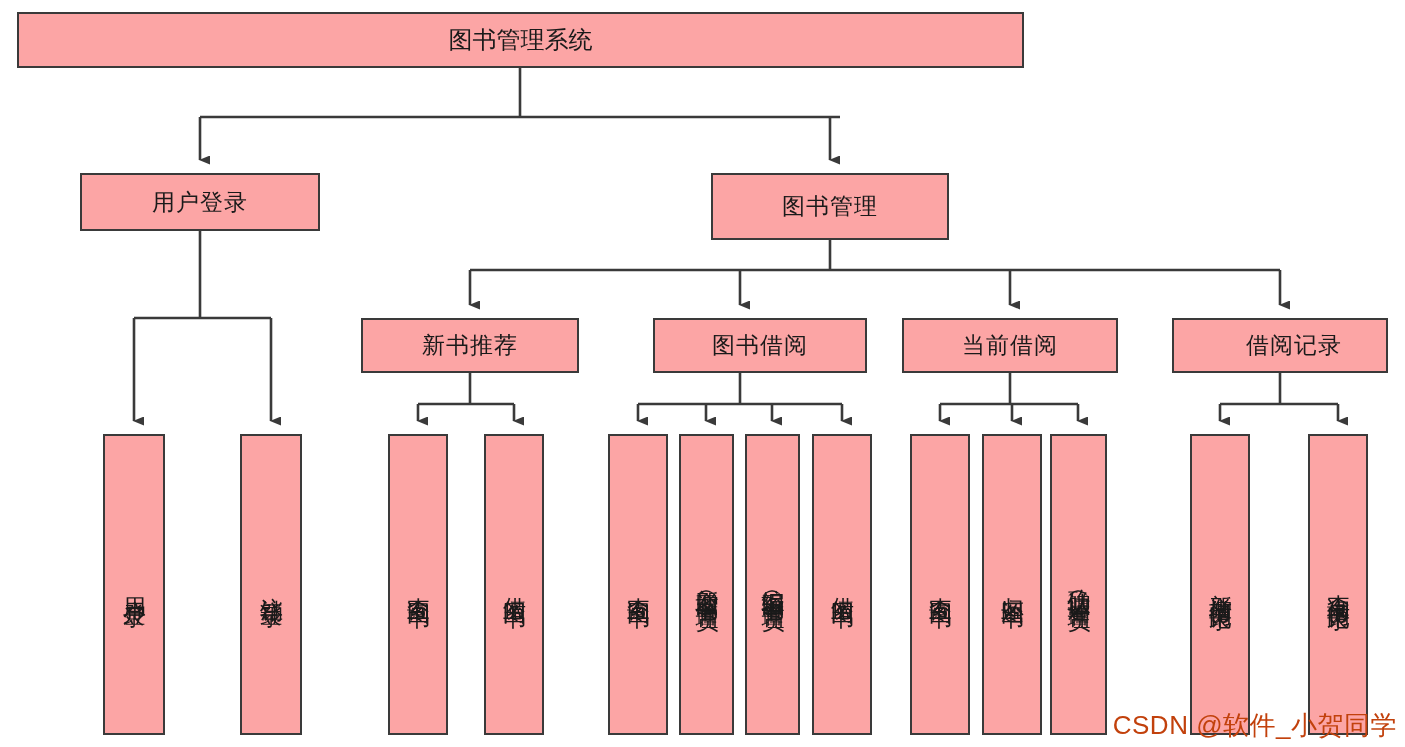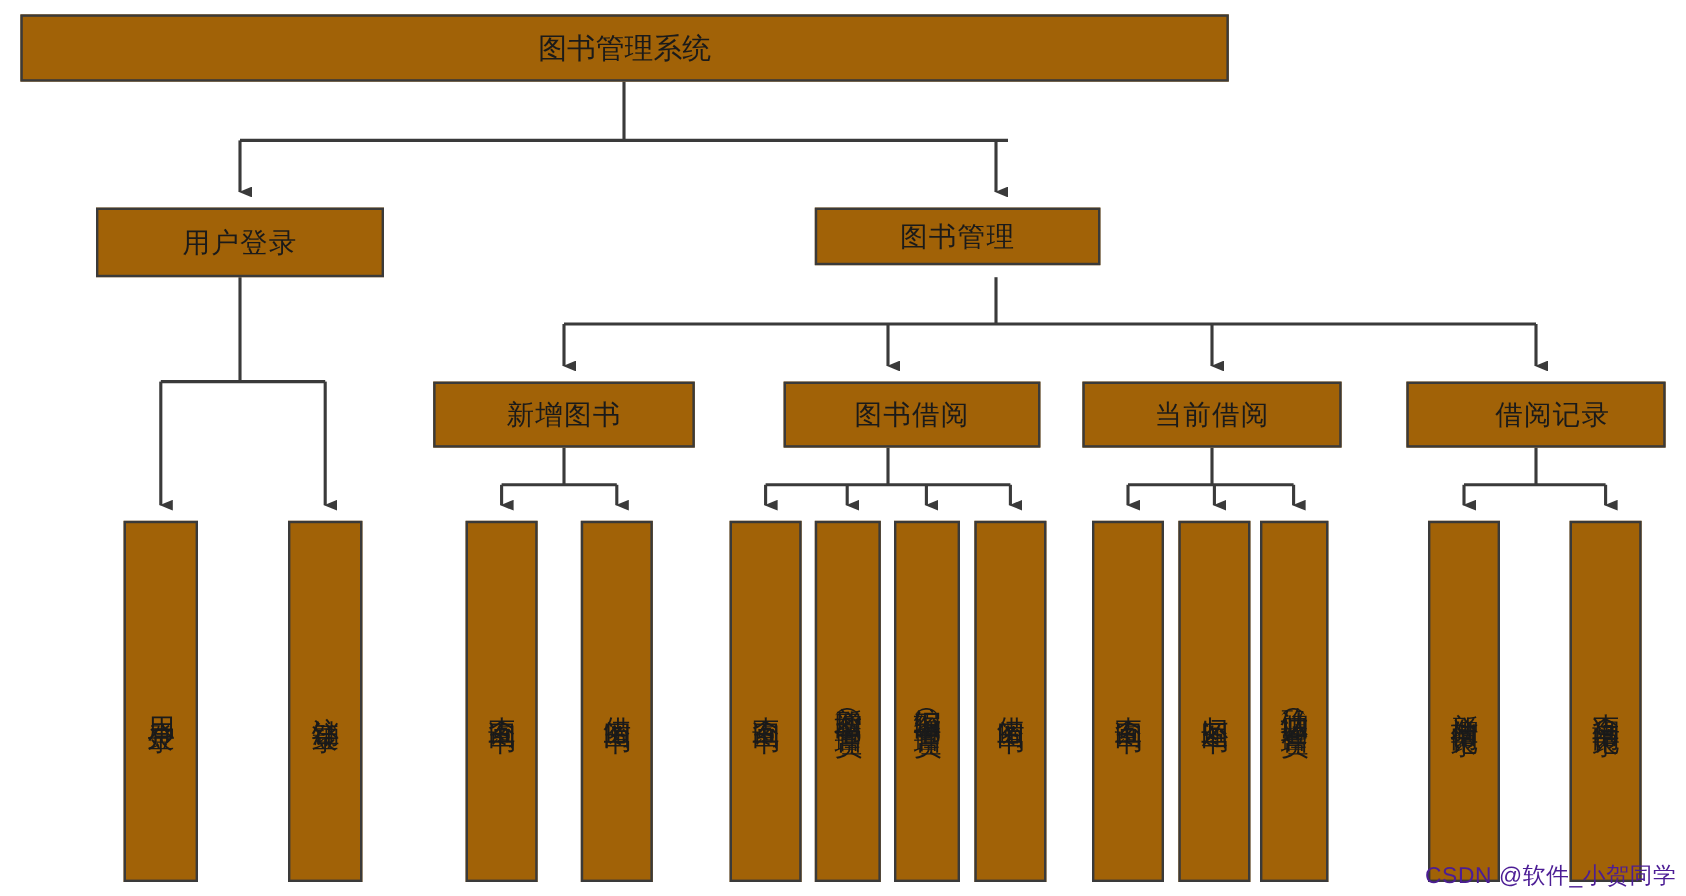--- a/index.html
+++ b/index.html
@@ -21,21 +21,21 @@
     position: absolute;
     left: 0;
     top: 0;
     width: 1405px;
     height: 747px;
     pointer-events: none;
   }
   .node {
     position: absolute;
     box-sizing: border-box;
-    background: #a16207;
+    background: #fca5a5;
     border: 2px solid #3a3a3a;
     display: flex;
     align-items: center;
     justify-content: center;
     color: #1a1a1a;
   }
   .node.horiz {
     font-size: 23px;
     letter-spacing: 1px;
   }
@@ -55,22 +55,22 @@
     white-space: nowrap;
     color: #1a1a1a;
   }
   .node-label {
     white-space: nowrap;
   }
   #watermark {
     position: absolute;
     right: 8px;
     bottom: 4px;
-    font-size: 19px;
-    color: #4c1d95;
+    font-size: 26px;
+    color: #c2410c;
     white-space: nowrap;
     letter-spacing: 0.5px;
     margin-left: 40px;
   }
 </style>
 </head>
 <body>
 
 <div id="diagram-root">
 
@@ -124,26 +124,26 @@
     </g>
   </svg>
 
   <div class="node root" style="left:17px; top:12px; width:1007px; height:56px;">
     <span class="node-label">图书管理系统</span>
   </div>
 
   <div class="node horiz" style="left:80px; top:173px; width:240px; height:58px;">
     <span class="node-label">用户登录</span>
   </div>
-  <div class="node horiz" style="left:679px; top:173px; width:238px; height:48px;">
+  <div class="node horiz" style="left:711px; top:173px; width:238px; height:67px;">
     <span class="node-label">图书管理</span>
   </div>
 
   <div class="node horiz" style="left:361px; top:318px; width:218px; height:55px;">
-    <span class="node-label">新增图书</span>
+    <span class="node-label">新书推荐</span>
   </div>
   <div class="node horiz" style="left:653px; top:318px; width:214px; height:55px;">
     <span class="node-label">图书借阅</span>
   </div>
   <div class="node horiz" style="left:902px; top:318px; width:216px; height:55px;">
     <span class="node-label">当前借阅</span>
   </div>
   <div class="node horiz" style="left:1172px; top:318px; width:216px; height:55px;padding-left:28px;">
     <span class="node-label">借阅记录</span>
   </div>

